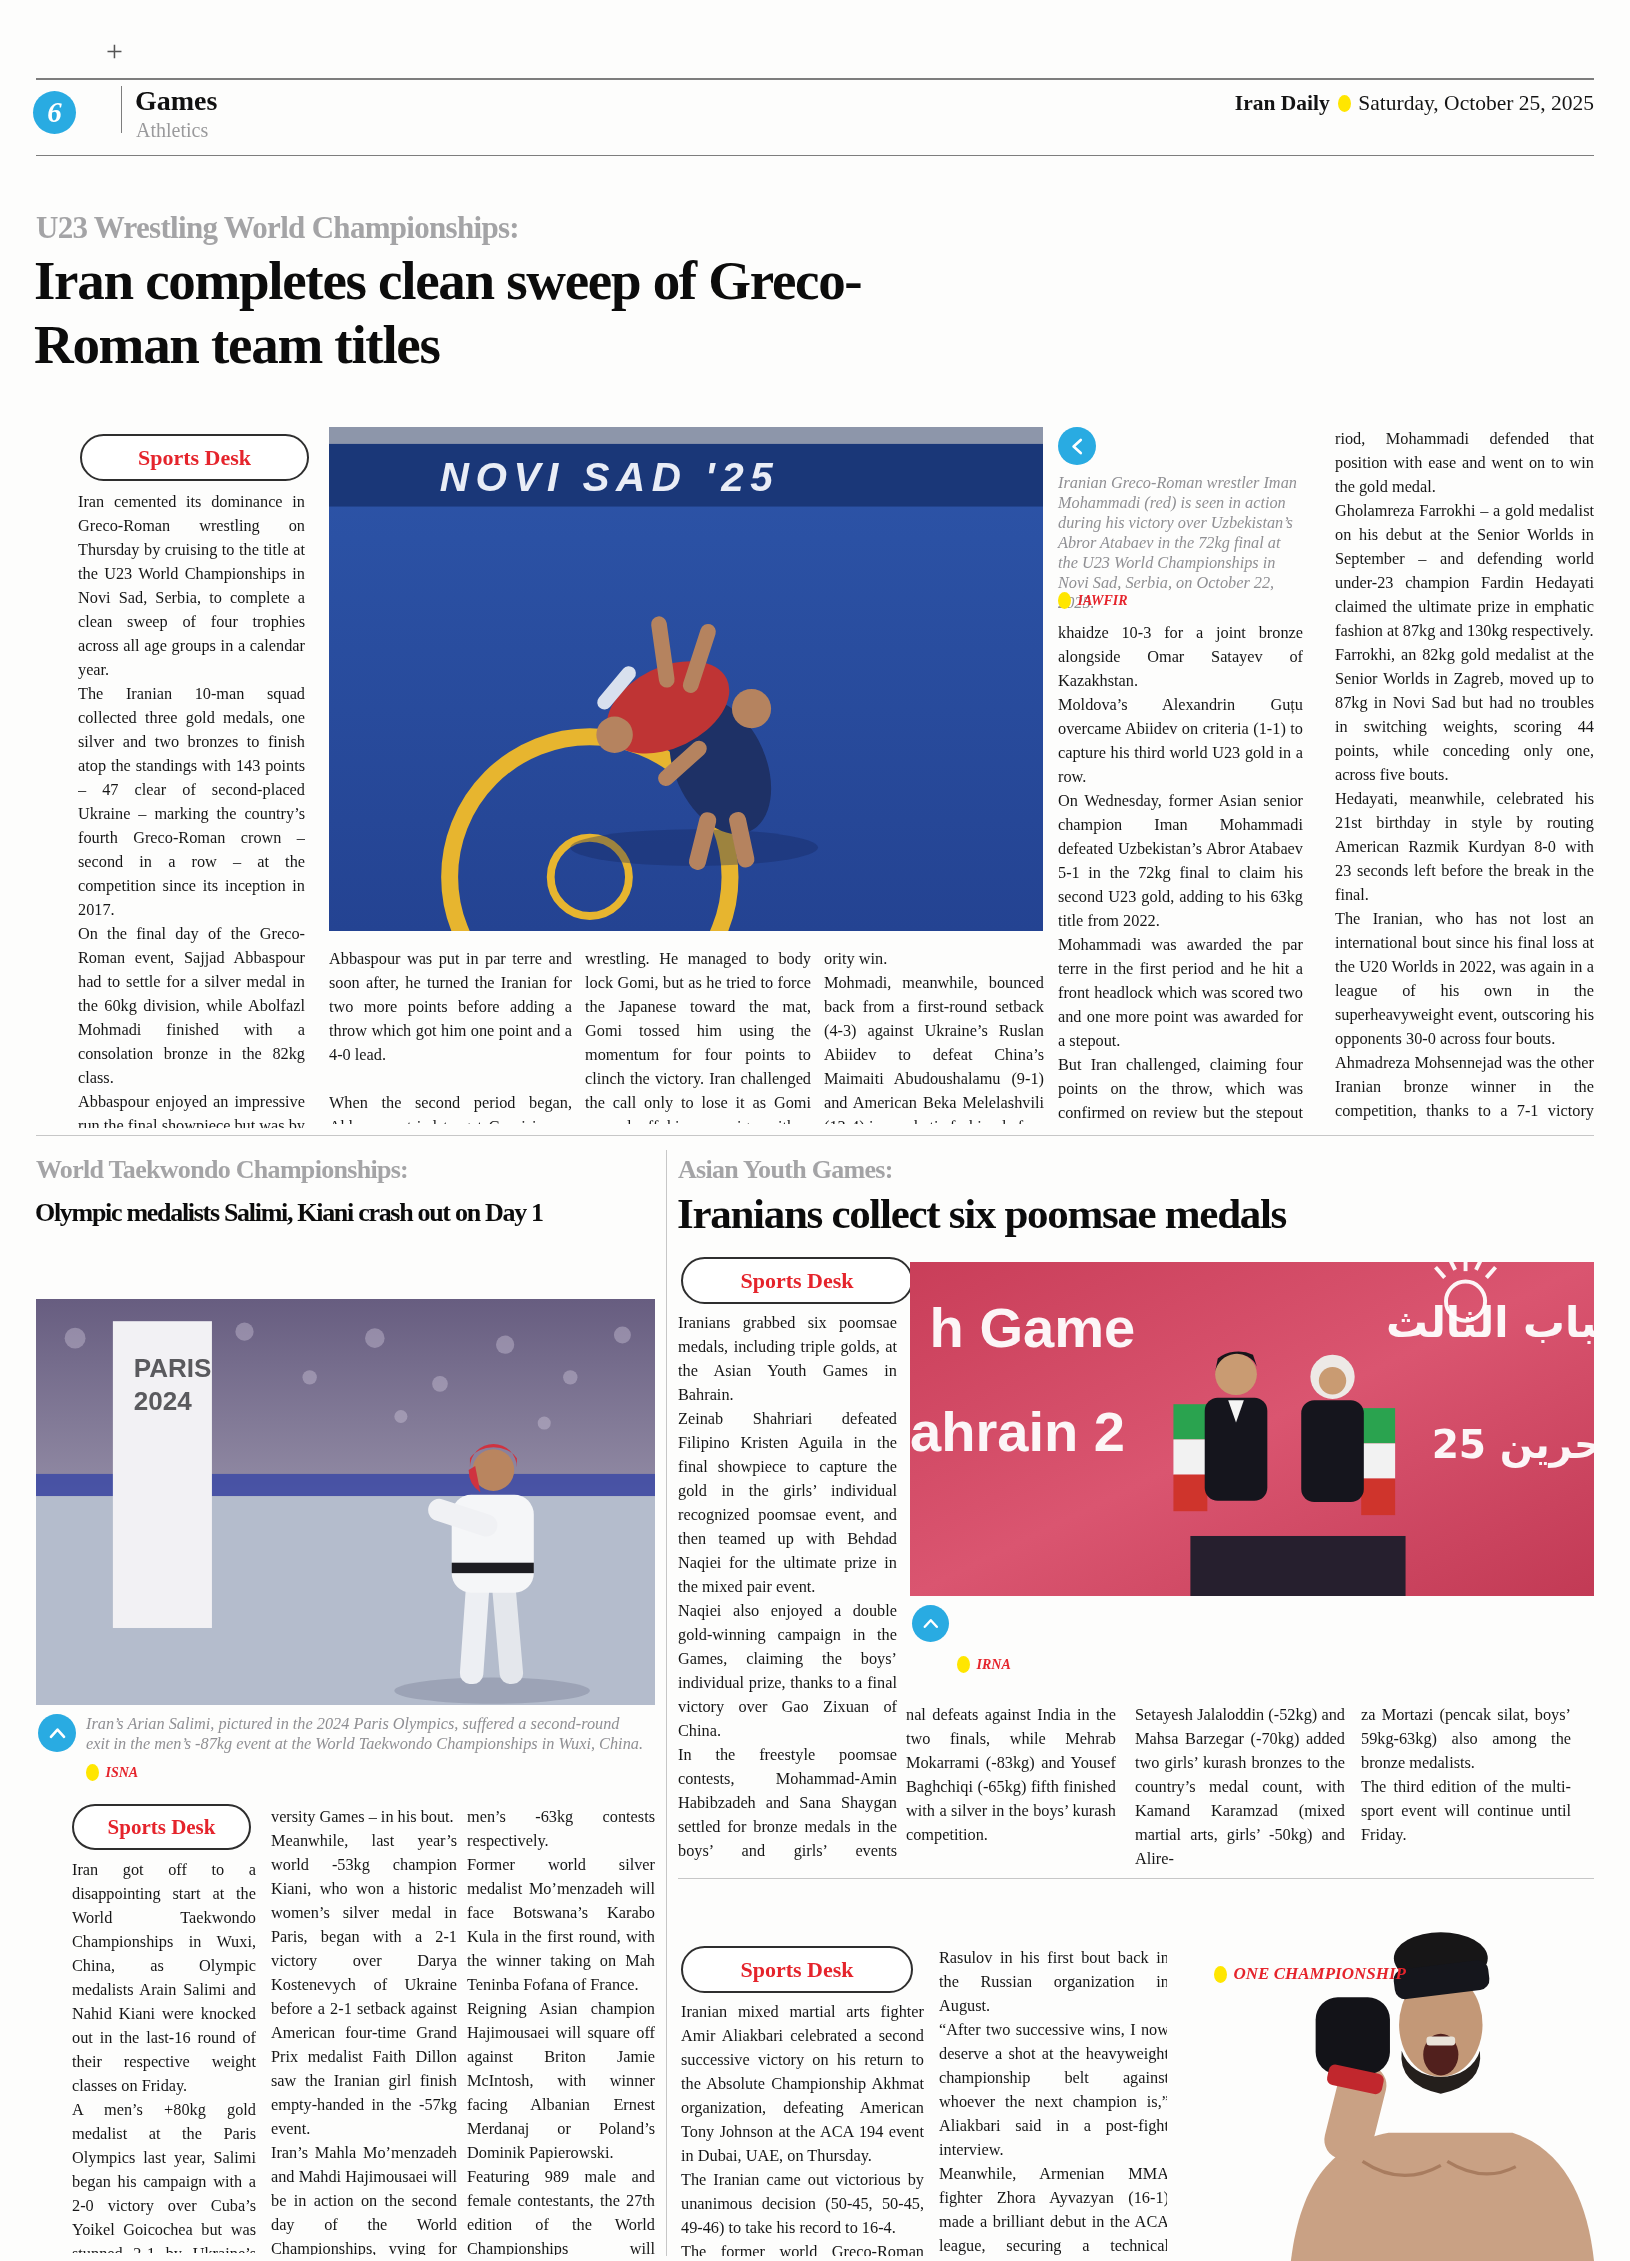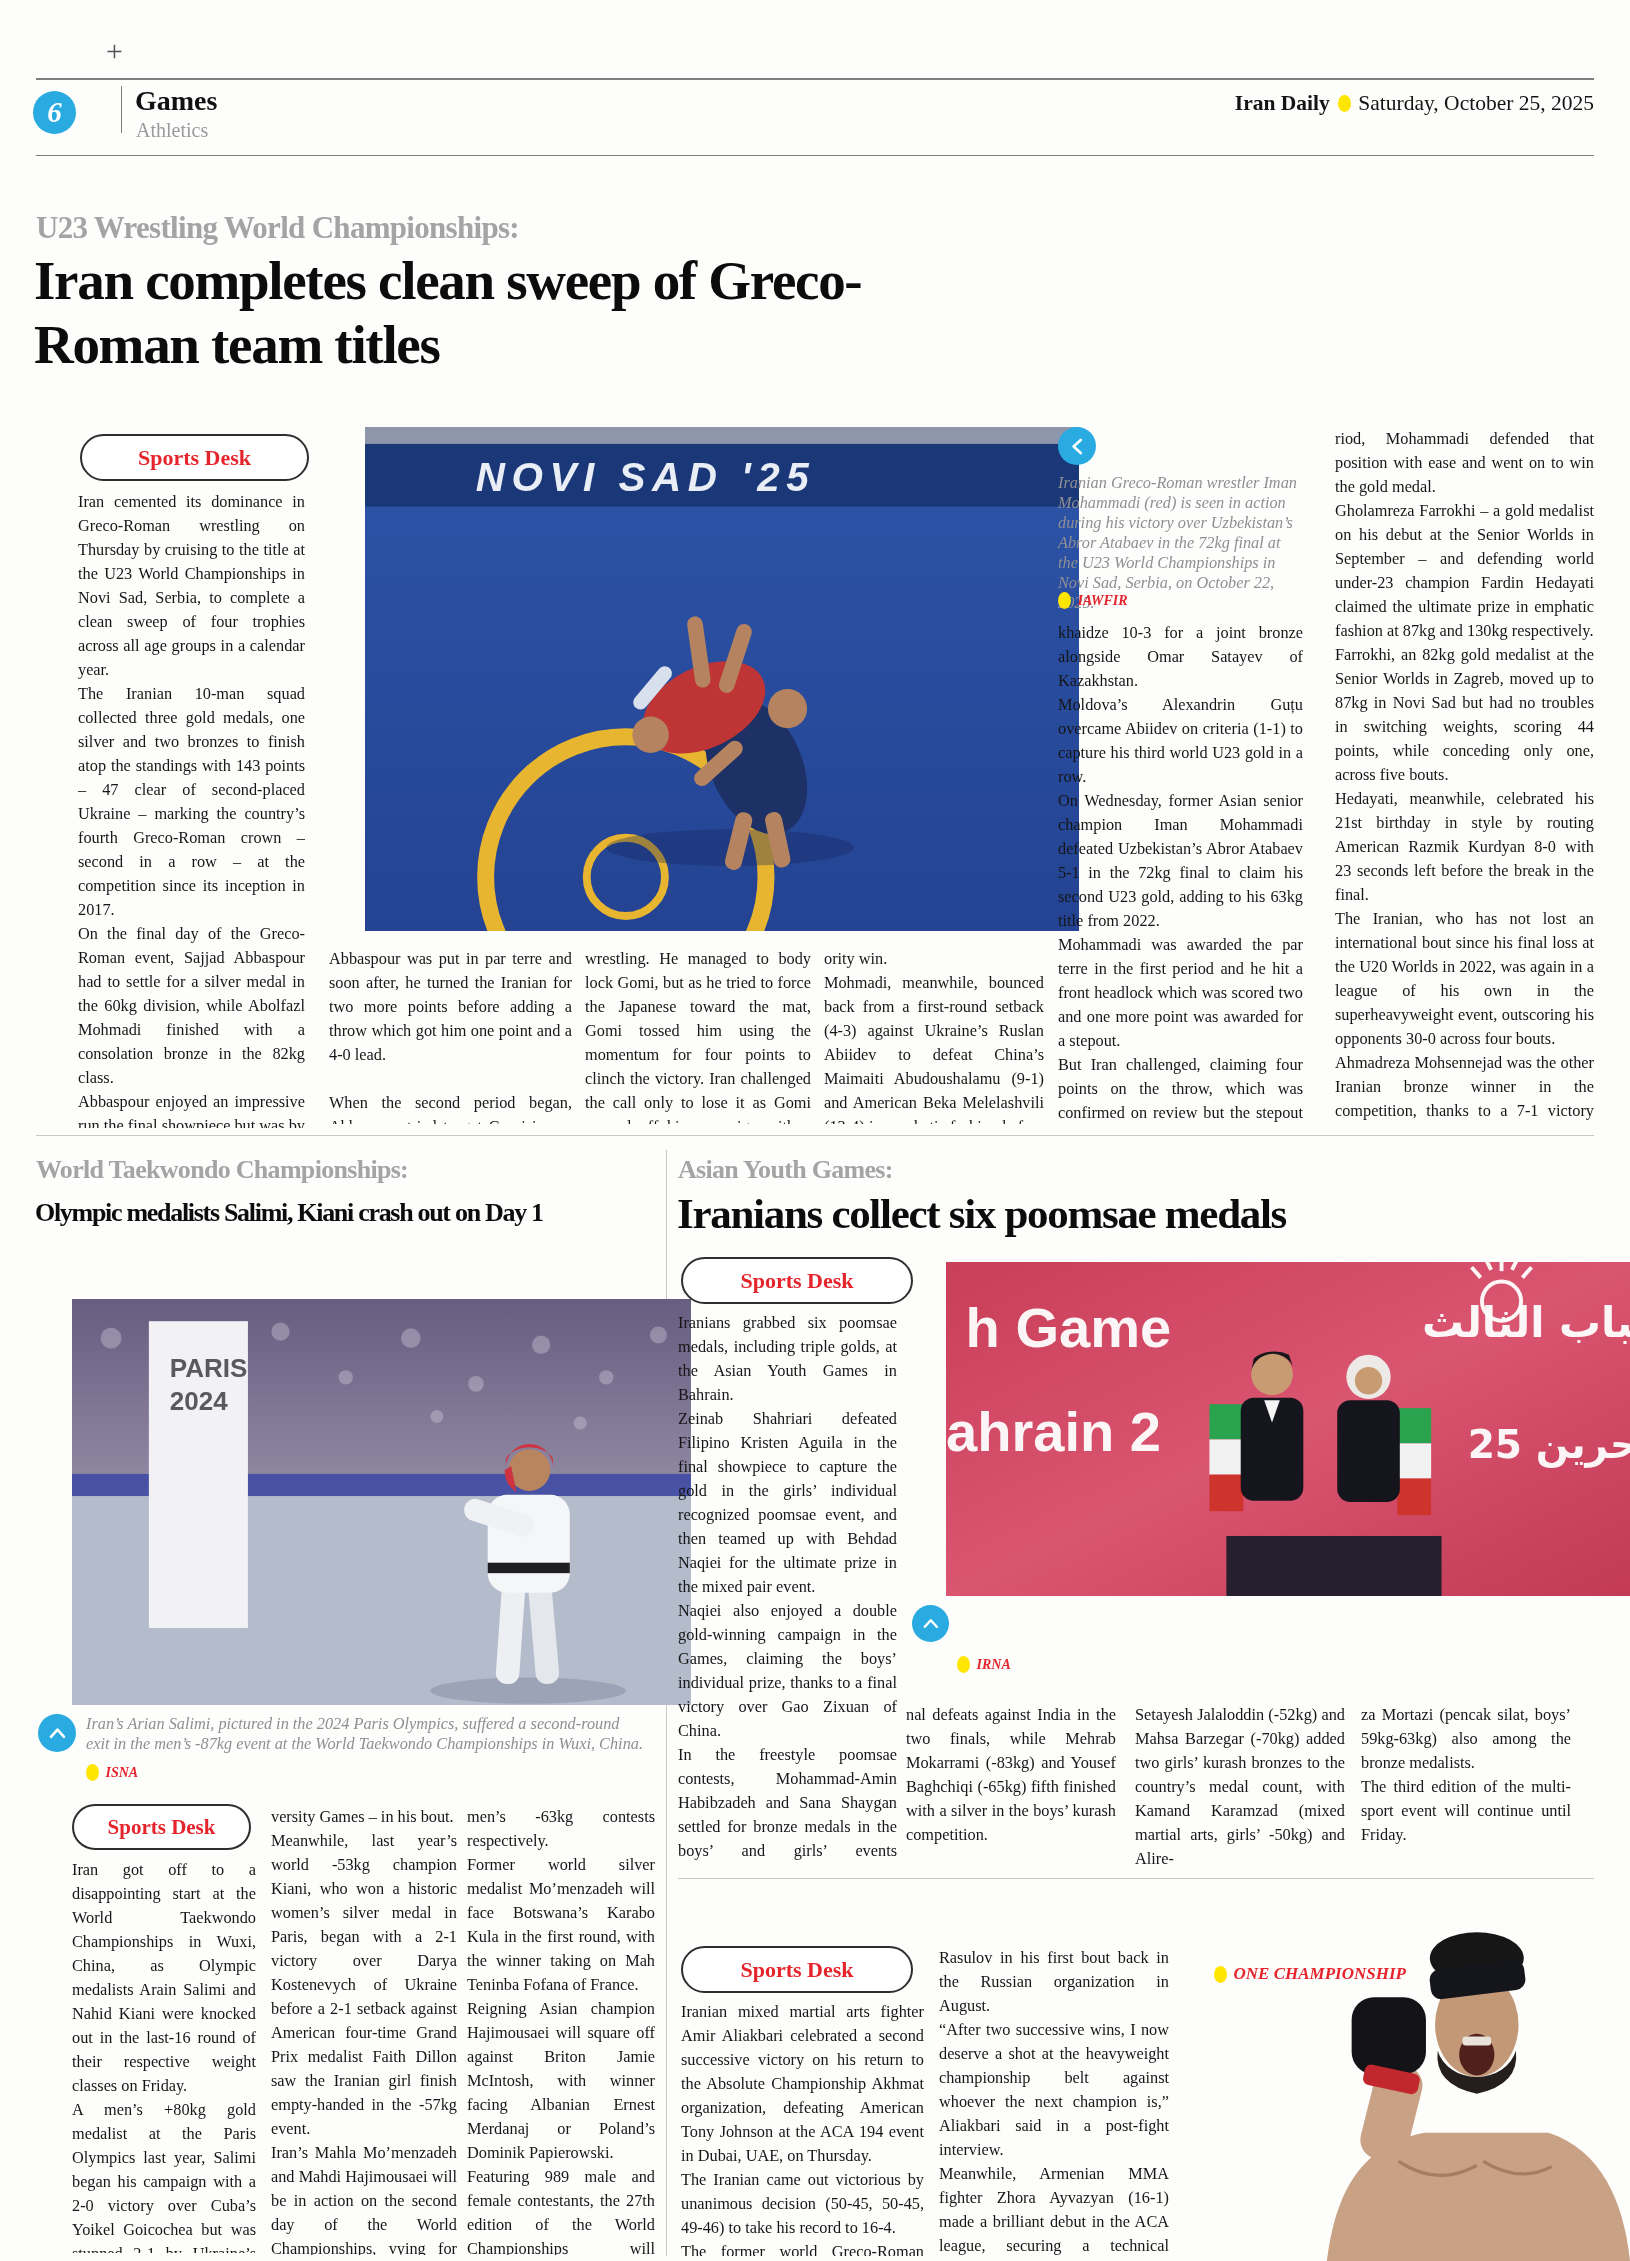--- a/index.html
+++ b/index.html
@@ -15,21 +15,21 @@
   .caption{font-style:italic;font-size:16.3px;line-height:20px;color:#8f8f93;}
   .credit-row{display:flex;align-items:center;gap:6.5px;}
   .dot{width:13px;height:17px;border-radius:50%;background:#ffe600;flex:0 0 auto;}
   .credit{color:#e5242c;font-style:italic;font-weight:bold;font-size:14px;}
   .badge{border:2px solid #2e2e2e;border-radius:26px;display:flex;align-items:center;
          justify-content:center;color:#e5242c;font-weight:bold;font-size:22px;background:#fff;}
   .arrow-badge{width:38px;height:38px;border-radius:50%;background:#29abe2;display:flex;
                align-items:center;justify-content:center;}
   .pnum{background:#29abe2;border-radius:50%;color:#fff;display:flex;align-items:center;
         justify-content:center;font-weight:bold;font-style:italic;font-size:29px;}
-  .photo{position:absolute;overflow:hidden;margin-left:36px;}
+  .photo{position:absolute;overflow:hidden;}
   .photo svg{display:block;width:100%;height:100%;}
   .hdr-right{display:flex;align-items:center;justify-content:flex-end;gap:7.8px;font-size:21.5px;}
 </style>
 </head>
 <body>
 
 <div class="page">
 
   <div class="abs" style="left:106px;top:34px;font-size:30px;font-weight:300;color:#555;">+</div>
   <div class="rule" style="left:36px;top:78px;width:1558px;height:2px;"></div>

